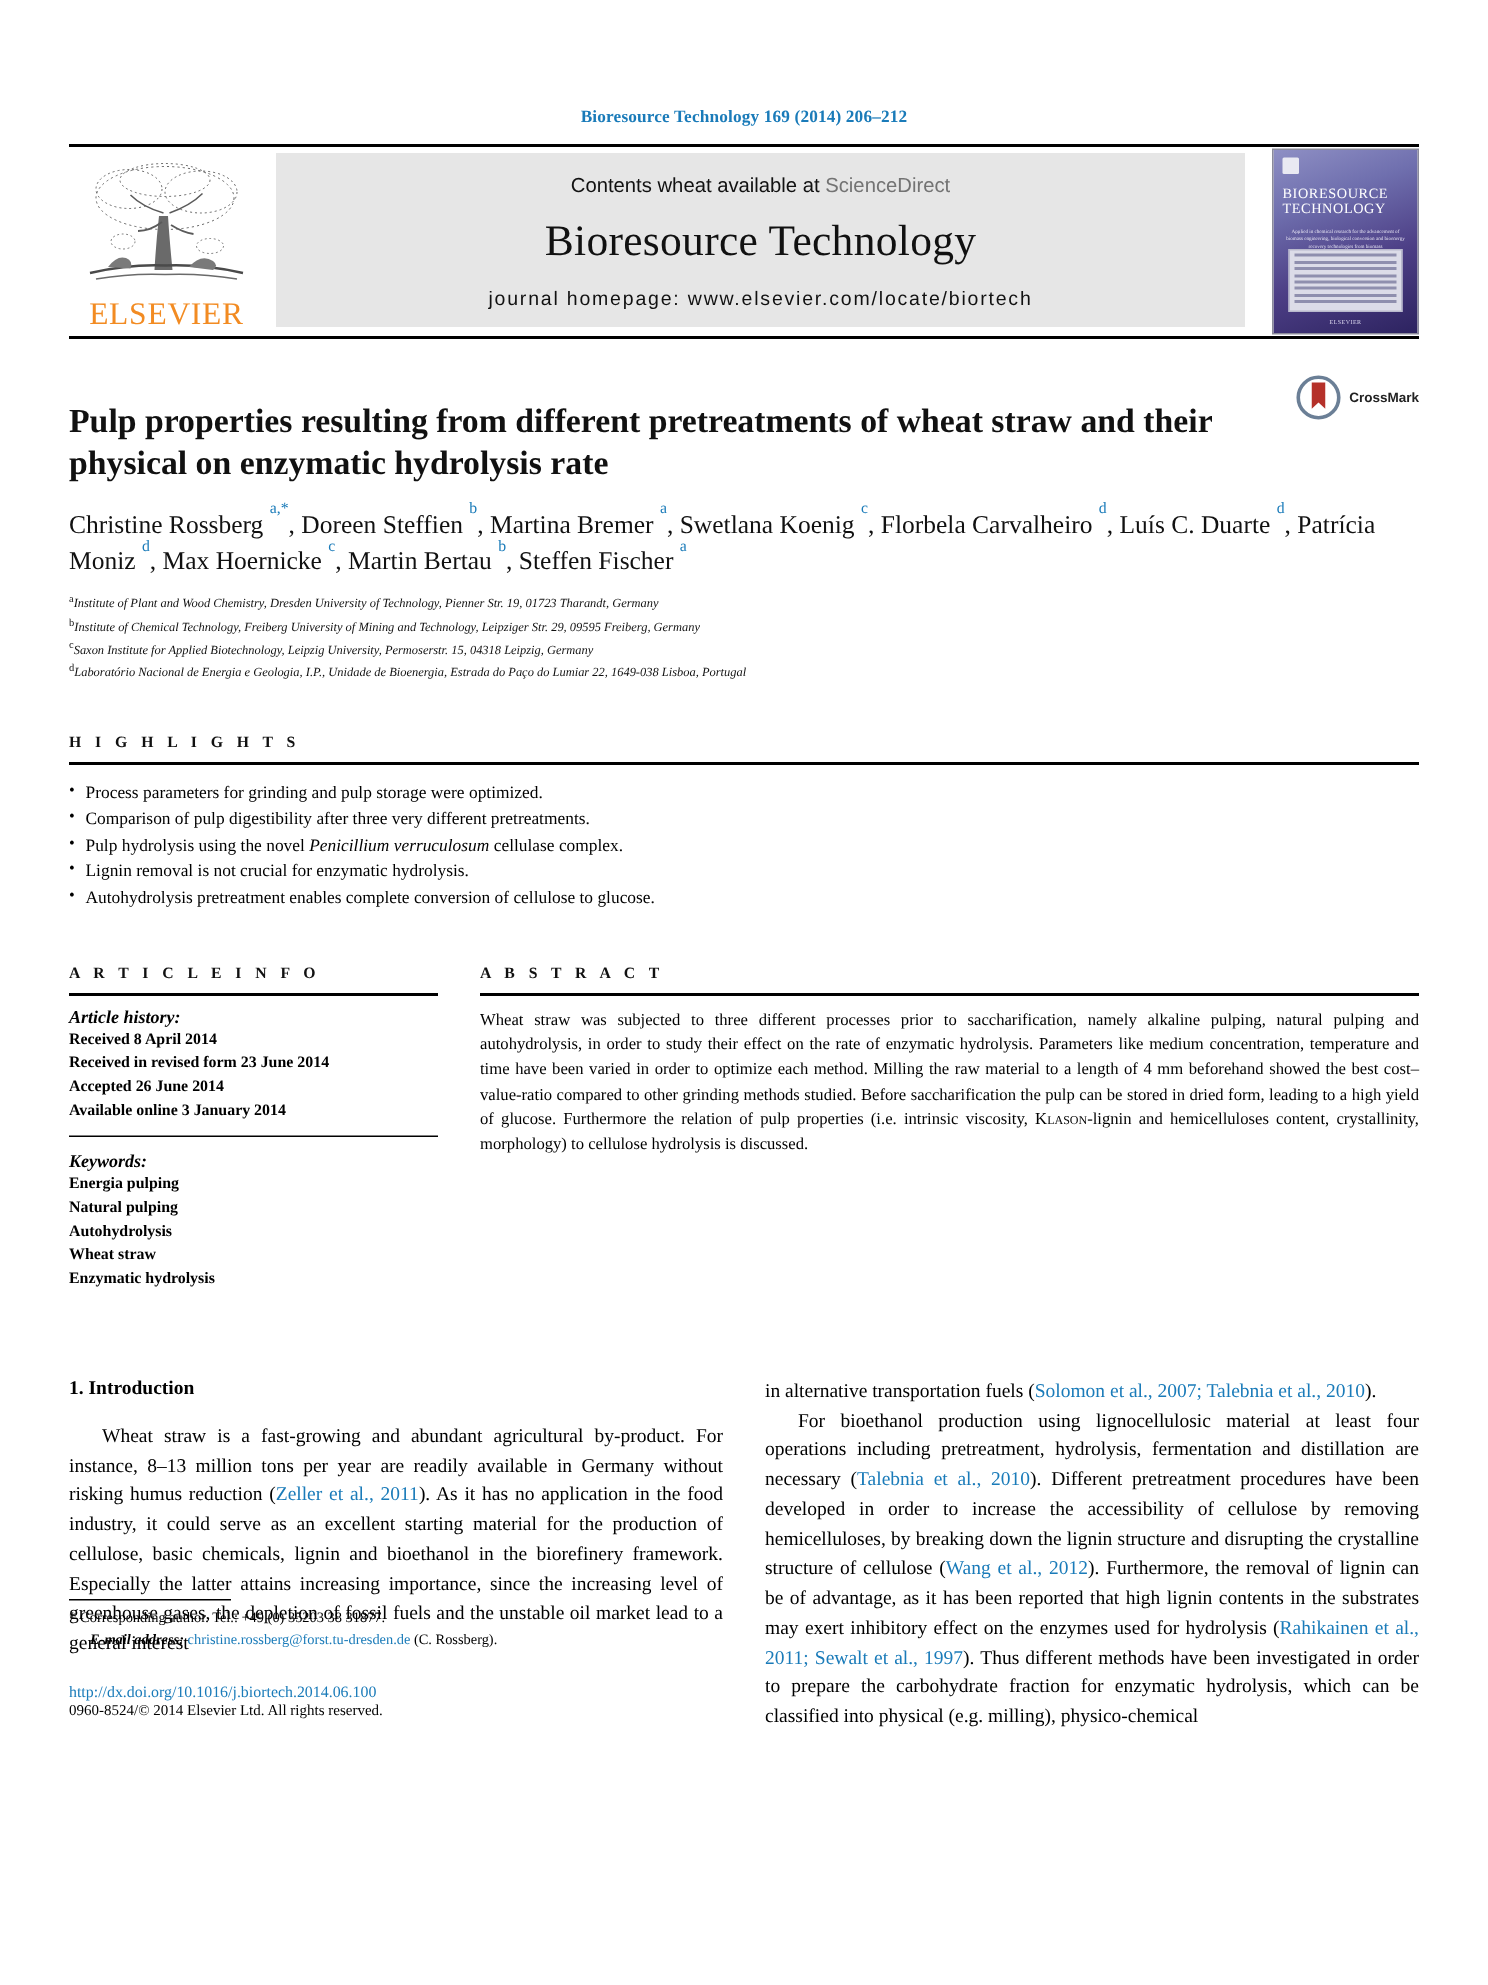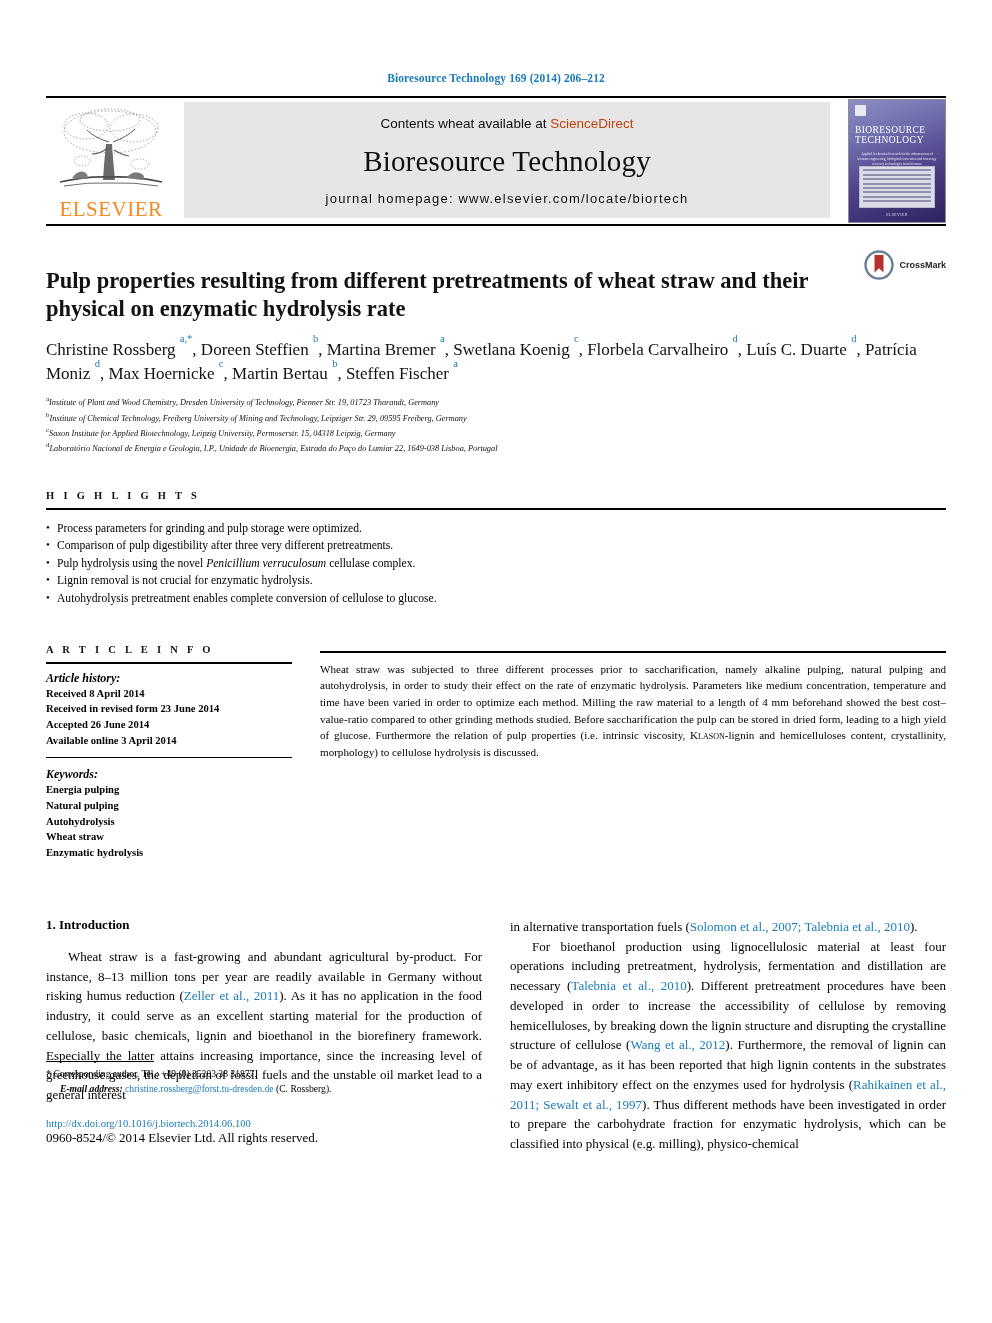--- a/index.html
+++ b/index.html
@@ -72,21 +72,21 @@
     align-items: center;
     padding: 14px 0 12px 0;
     box-sizing: border-box;
     margin: 4px 8px 6px 8px;
   }
   .contents-line {
     font-size: 13.5px;
     font-family: "Liberation Sans", sans-serif;
     color: #111;
   }
-  .sciencedirect { color: #c2410c; }
+  .sciencedirect { color: #737373; }
   .journal-name {
     font-size: 29px;
     font-family: "Liberation Serif", serif;
     color: #111;
     letter-spacing: .2px;
   }
   .homepage-line {
     font-size: 13px;
     font-family: "Liberation Sans", sans-serif;
     letter-spacing: 1.2px;
@@ -282,21 +282,21 @@
   }
   .foot-rule { border-top: 1px solid #000; width: 108px; margin-bottom: 4px; }
   .foot-line {
     font-size: 9.6px;
     line-height: 1.5;
   }
   .foot-line .star { font-size: 10px; }
   .foot-email-label { font-style: italic; font-weight: bold; }
   .doi-block { margin-top: 22px; }
   .doi-link { color: #1a7bb9; font-size: 10.6px; display:block; }
-  .issn-line { font-size: 13px; margin-top: 1px; }
+  .issn-line { font-size: 10px; margin-top: 1px; }
 </style>
 </head>
 <body>
 
 <div class="page">
 
   <div class="running-head">Bioresource Technology 169 (2014) 206–212</div>
 
   <div class="banner-rule-top"></div>
   <div class="banner">
@@ -392,37 +392,38 @@
 
     <div class="col-info">
       <div class="sec-head">A R T I C L E    I N F O</div>
       <div class="rule-thick"></div>
       <div class="hist-block">
         <div class="hist-label">Article history:</div>
         <div class="hist-lines">
           <div>Received 8 April 2014</div>
           <div>Received in revised form 23 June 2014</div>
           <div>Accepted 26 June 2014</div>
-          <div>Available online 3 April 2014</div>
+          <div>Available online 3 January 2014</div>
         </div>
       </div>
       <div class="rule-thin"></div>
       <div class="kw-block">
         <div class="kw-label">Keywords:</div>
         <div class="kw-lines">
           <div>Energia pulping</div>
           <div>Natural pulping</div>
           <div>Autohydrolysis</div>
           <div>Wheat straw</div>
           <div>Enzymatic hydrolysis</div>
         </div>
       </div>
     </div>
 
     <div class="col-abs">
+      <div class="sec-head">A B S T R A C T</div>
       <div class="rule-thick"></div>
       <div class="abs-body">Wheat straw was subjected to three different processes prior to saccharification, namely alkaline pulping, natural pulping and autohydrolysis, in order to study their effect on the rate of enzymatic hydrolysis. Parameters like medium concentration, temperature and time have been varied in order to optimize each method. Milling the raw material to a length of 4 mm beforehand showed the best cost–value-ratio compared to other grinding methods studied. Before saccharification the pulp can be stored in dried form, leading to a high yield of glucose. Furthermore the relation of pulp properties (i.e. intrinsic viscosity, <span class="abs-smallcaps">Klason</span>-lignin and hemicelluloses content, crystallinity, morphology) to cellulose hydrolysis is discussed.</div>
     </div>
   </div>
 
   <div class="body-cols">
     <div class="bcol">
       <div class="sec-num-head">1. Introduction</div>
       <p class="para">Wheat straw is a fast-growing and abundant agricultural by-product. For instance, 8–13 million tons per year are readily available in Germany without risking humus reduction (<span class="ref">Zeller et al., 2011</span>). As it has no application in the food industry, it could serve as an excellent starting material for the production of cellulose, basic chemicals, lignin and bioethanol in the biorefinery framework. Especially the latter attains increasing importance, since the increasing level of greenhouse gases, the depletion of fossil fuels and the unstable oil market lead to a general interest</p>
     </div>

